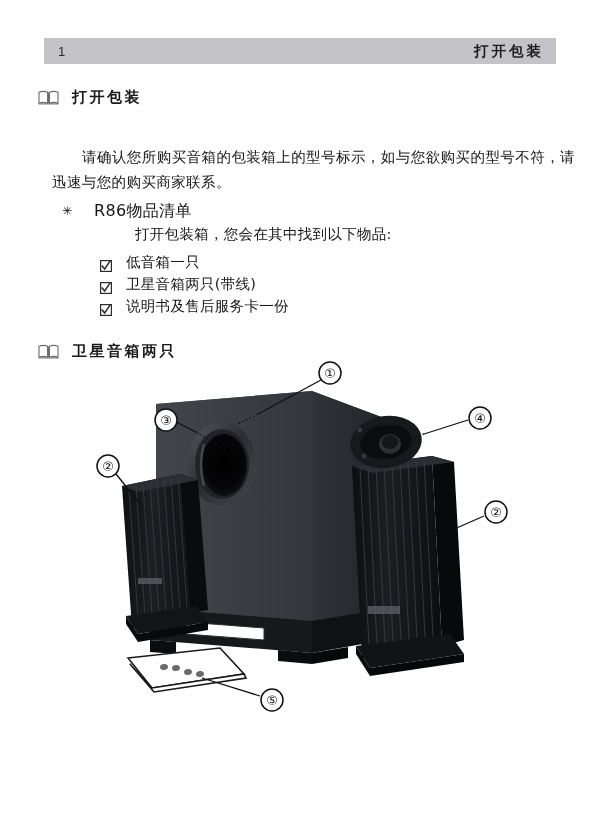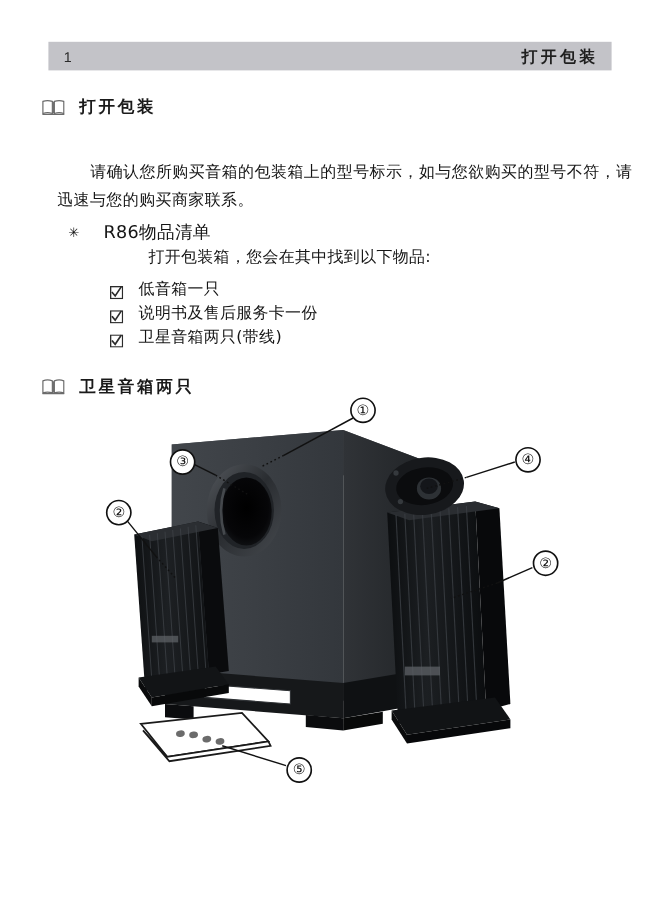--- a/index.html
+++ b/index.html
@@ -185,28 +185,28 @@
         <rect x="0.6" y="0.6" width="10.8" height="10.8" fill="none" stroke="#2b2b2b" stroke-width="1.2"></rect>
         <path d="M2.2 6.1 L4.7 9.0 L9.9 1.2" fill="none" stroke="#2b2b2b" stroke-width="1.5" stroke-linecap="square"></path>
       </svg>
       <span class="check-label">低音箱一只</span>
     </li>
     <li class="check-item">
       <svg class="check-box" viewBox="0 0 12 12">
         <rect x="0.6" y="0.6" width="10.8" height="10.8" fill="none" stroke="#2b2b2b" stroke-width="1.2"></rect>
         <path d="M2.2 6.1 L4.7 9.0 L9.9 1.2" fill="none" stroke="#2b2b2b" stroke-width="1.5" stroke-linecap="square"></path>
       </svg>
-      <span class="check-label">说明书及售后服务卡一份</span>
+      <span class="check-label">卫星音箱两只(带线)</span>
     </li>
     <li class="check-item">
       <svg class="check-box" viewBox="0 0 12 12">
         <rect x="0.6" y="0.6" width="10.8" height="10.8" fill="none" stroke="#2b2b2b" stroke-width="1.2"></rect>
         <path d="M2.2 6.1 L4.7 9.0 L9.9 1.2" fill="none" stroke="#2b2b2b" stroke-width="1.5" stroke-linecap="square"></path>
       </svg>
-      <span class="check-label">卫星音箱两只(带线)</span>
+      <span class="check-label">说明书及售后服务卡一份</span>
     </li>
   </ul>
 </div>
 
 <div class="section-heading" id="heading-diagram">
   <svg class="book-icon" viewBox="0 0 21 15">
     <path d="M1 2.2 Q5.2 0.6 9.6 2.2 L9.6 13.2 Q5.2 11.6 1 13.2 Z" fill="none" stroke="#6b6b6b" stroke-width="1.1"></path>
     <path d="M20 2.2 Q15.8 0.6 11.4 2.2 L11.4 13.2 Q15.8 11.6 20 13.2 Z" fill="none" stroke="#6b6b6b" stroke-width="1.1"></path>
     <line x1="10.5" y1="2.6" x2="10.5" y2="13" stroke="#6b6b6b" stroke-width="1.1"></line>
     <line x1="0.6" y1="13.9" x2="20.4" y2="13.9" stroke="#6b6b6b" stroke-width="1.1"></line>

